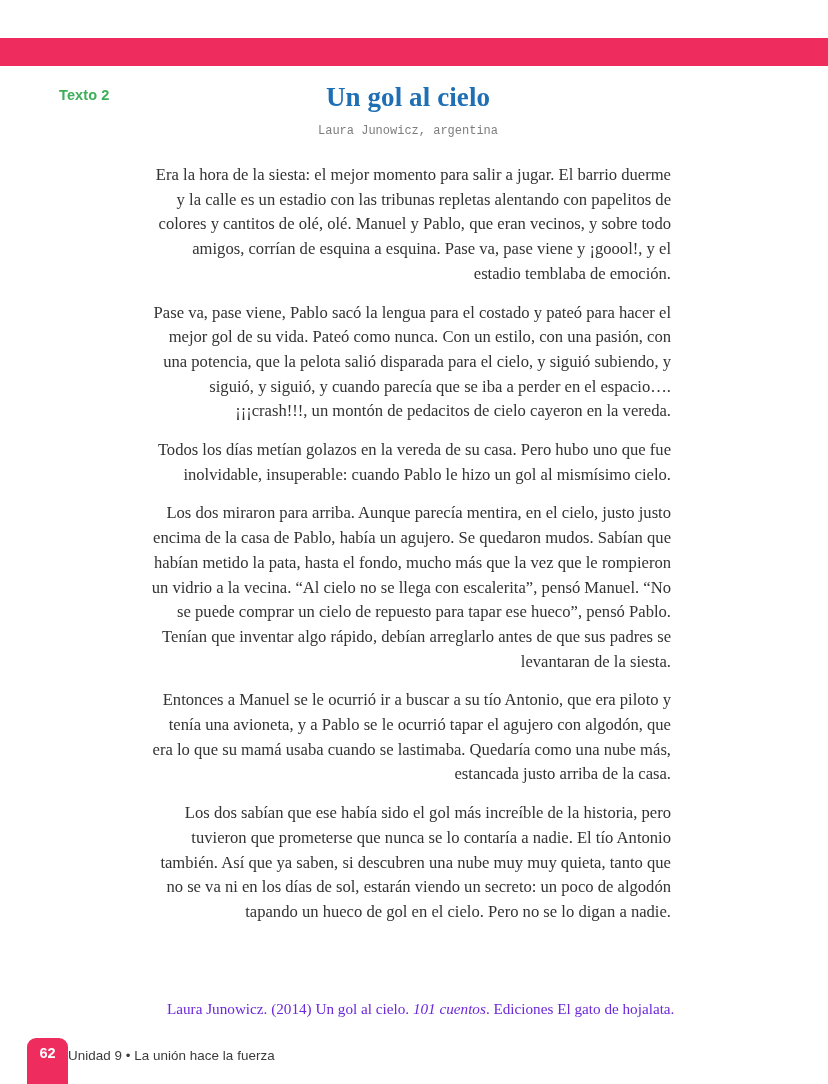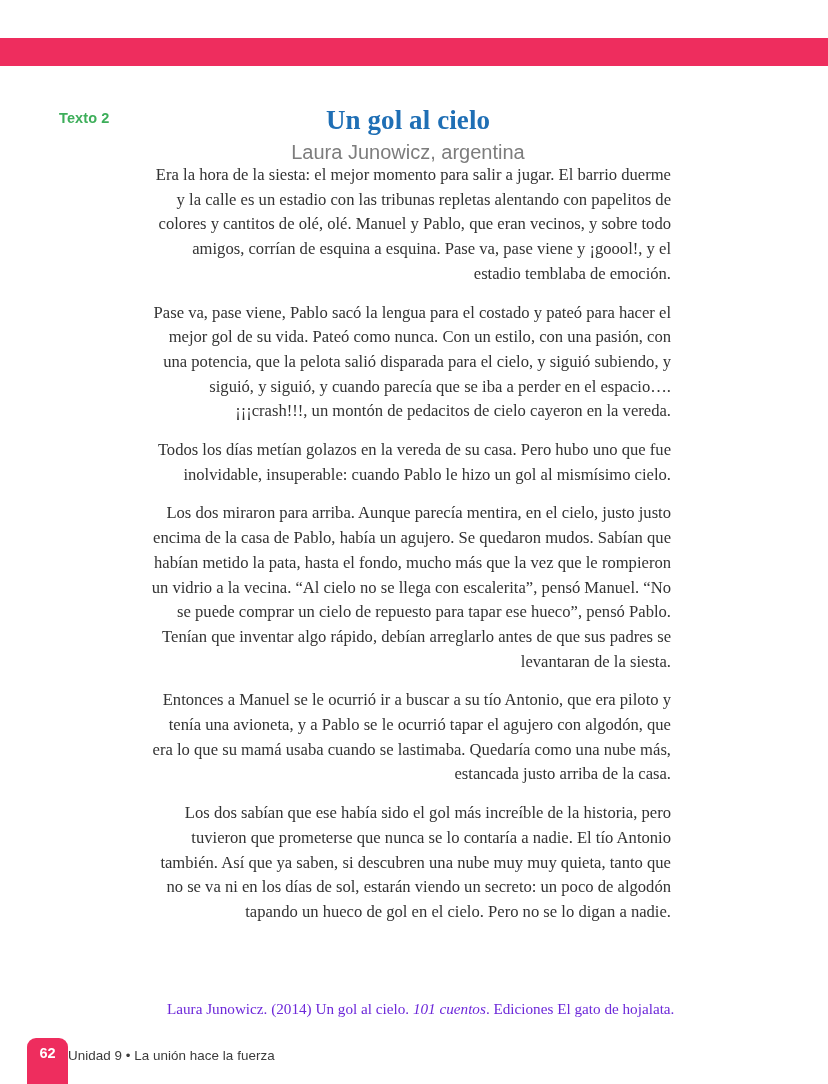--- a/index.html
+++ b/index.html
@@ -29,21 +29,21 @@
     top: 38px;
     width: 828px;
     height: 28px;
     background: #ee2d5e;
   }
 
   
   .header-row {
     position: absolute;
     left: 0;
-    top: 106px;
+    top: 83px;
     width: 660px;
     height: 62px;
   }
 
   .texto-label {
     position: absolute;
     left: 59px;
     top: 4px;
     font-family: "Liberation Sans", sans-serif;
     font-weight: bold;
@@ -63,23 +63,23 @@
   .doc-title {
     font-family: "Liberation Serif", serif;
     font-weight: bold;
     font-size: 27px;
     color: #1f6fb5;
     line-height: 1.1;
     letter-spacing: 0.1px;
   }
 
   .doc-author {
-    margin-top: 5px;
-    font-family: Liberation Sans, sans-serif;
-    font-size: 20px;
+    margin-top: 12px;
+    font-family: Liberation Mono, monospace;
+    font-size: 12px;
     color: #7d7d7d;
     line-height: 1.1;
   }
 
   
   .body-text {
     position: absolute;
     left: 147px;
     top: 163px;
     width: 524px;

